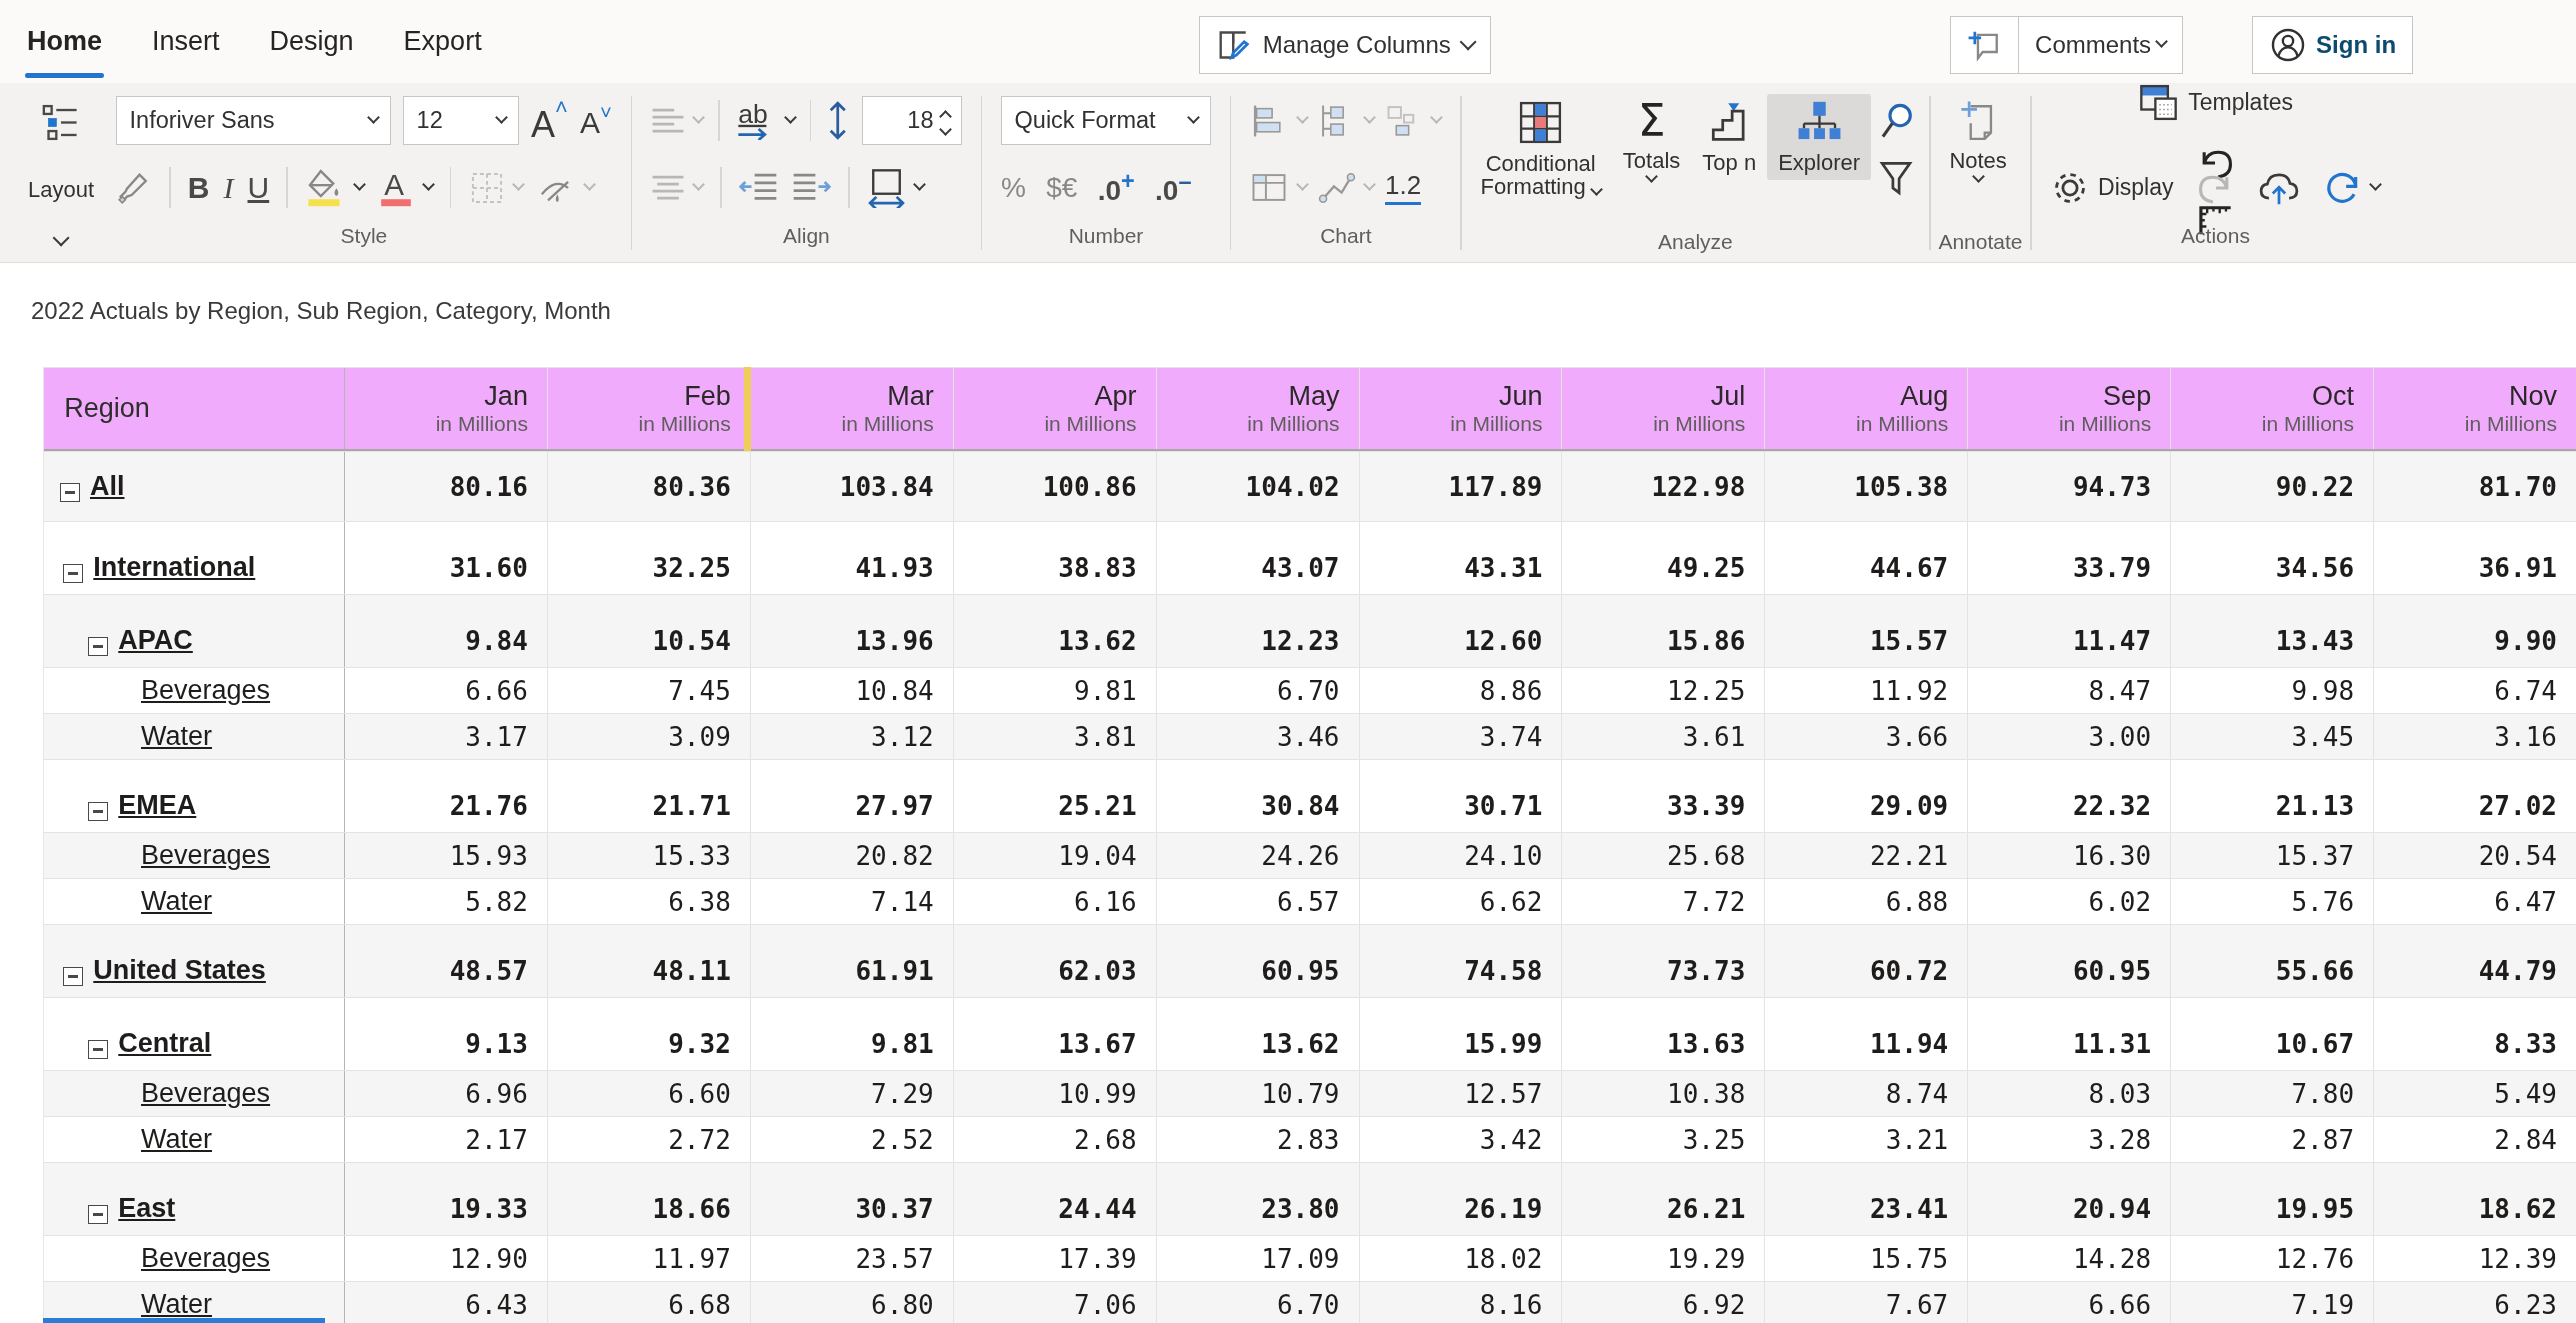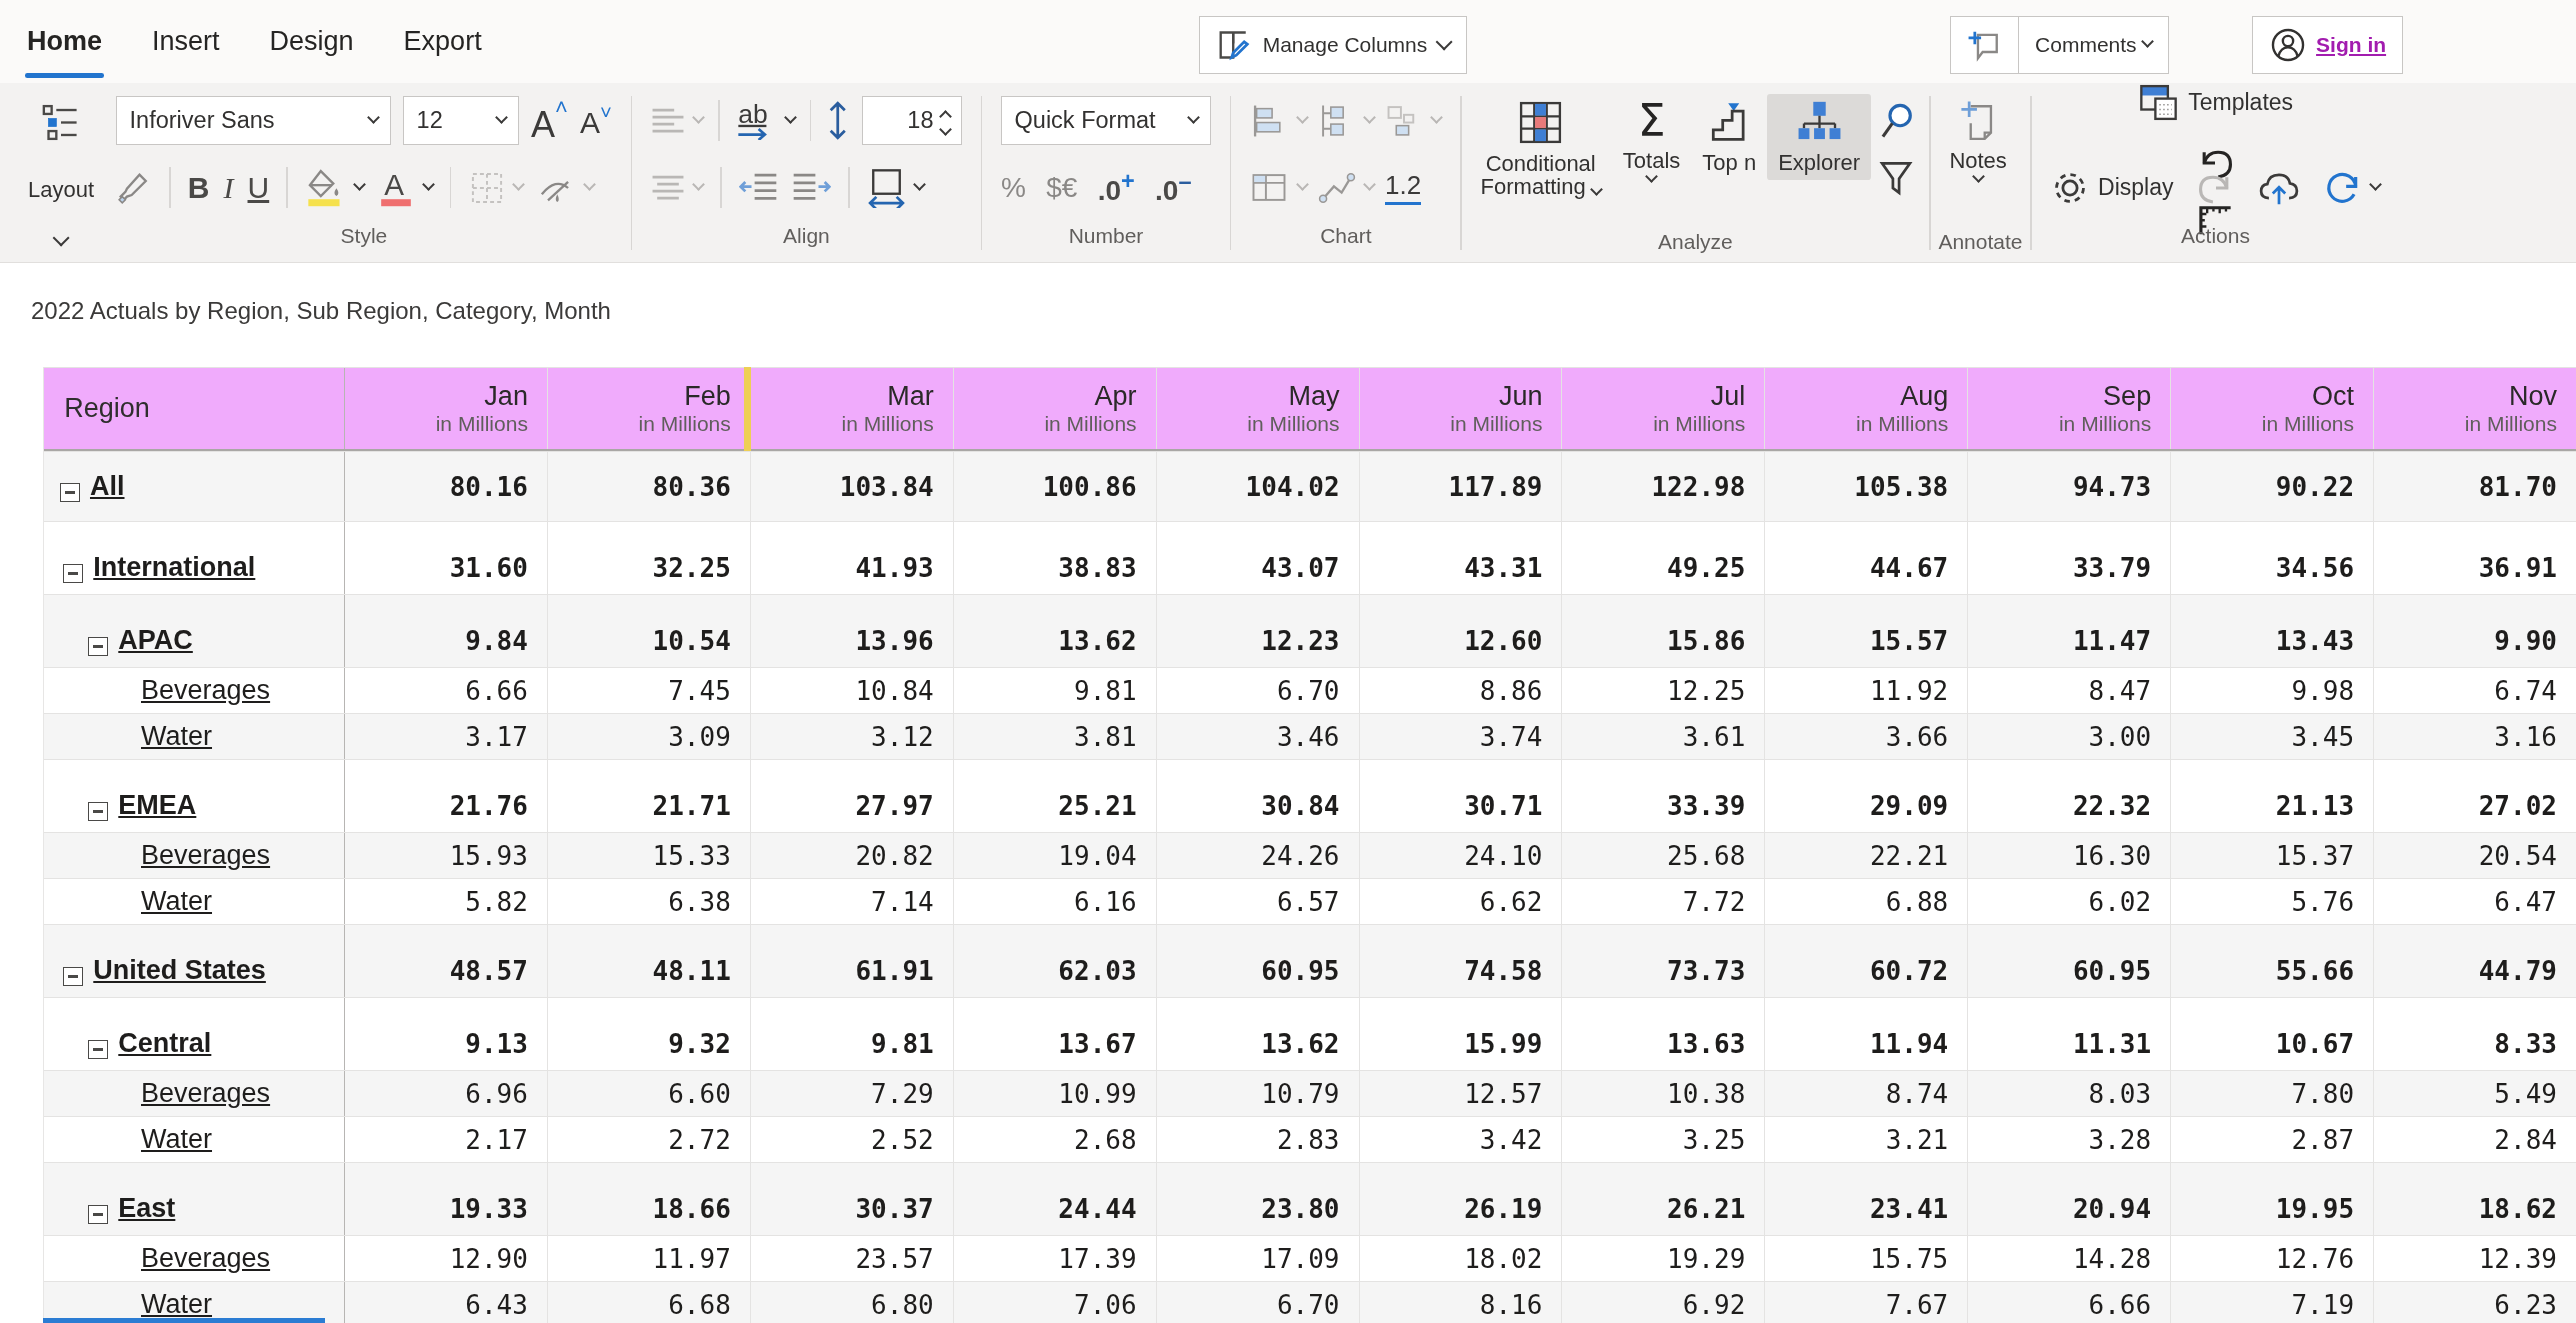--- a/index.html
+++ b/index.html
@@ -10,24 +10,24 @@
   }
   
   .topbar{position:absolute;left:0;top:0;width:100%;height:83px;background:#fbfaf9;}
   .tabs{position:absolute;left:27px;top:0;height:83px;display:flex;align-items:center;}
   .tab{position:relative;height:100%;display:flex;align-items:center;margin-right:50px;
        font-size:27px;color:#252423;cursor:pointer;}
   .tab.active{font-weight:700;}
   .tab.active::after{content:"";position:absolute;left:-1.6px;right:-1.6px;bottom:4.7px;height:5.5px;
        background:#2274ce;border-radius:2.3px;}
   .tbtn{position:absolute;top:15.7px;height:58px;background:#ffffff;border:1.6px solid #c8c6c4;
-       display:flex;align-items:center;font-size:21px;color:#323130;box-sizing:border-box;}
+       display:flex;align-items:center;font-size:24px;color:#323130;box-sizing:border-box;}
   .tbtn .seg{display:flex;align-items:center;height:100%;padding:0 15.7px;}
   .tbtn .seg + .seg{border-left:1.6px solid #c8c6c4;}
-  .signin-label{color:#a21caf;font-weight:700;margin-left:9.4px;text-decoration:underline;}
+  .signin-label{color:#0c4a6e;font-weight:700;margin-left:9.4px;}
   
   .ribbon{position:absolute;left:0;top:83px;width:100%;height:180px;background:#f3f2f1;
         border-bottom:0.8px solid #e1dfdd;display:flex;align-items:stretch;padding:0 0 0 17px;box-sizing:border-box;}
   .rdiv{width:1.6px;background:#d8d6d4;margin:12.5px 7.8px;}
   .rgroup{display:flex;flex-direction:column;}
   .r1{height:75px;display:flex;align-items:center;gap:12px;padding:0 11px;}
   .r2{height:59px;display:flex;align-items:center;gap:14px;padding:0 11px;}
   .rlabel{flex:1;display:flex;align-items:center;justify-content:center;font-size:21px;color:#605e5c;padding-bottom:6.3px;}
   .minidiv{width:1.6px;height:41px;background:#d8d6d4;margin:0 3.1px;}
   .whitebox{background:#fff;border:1.6px solid #c8c6c4;height:49px;display:flex;align-items:center;

